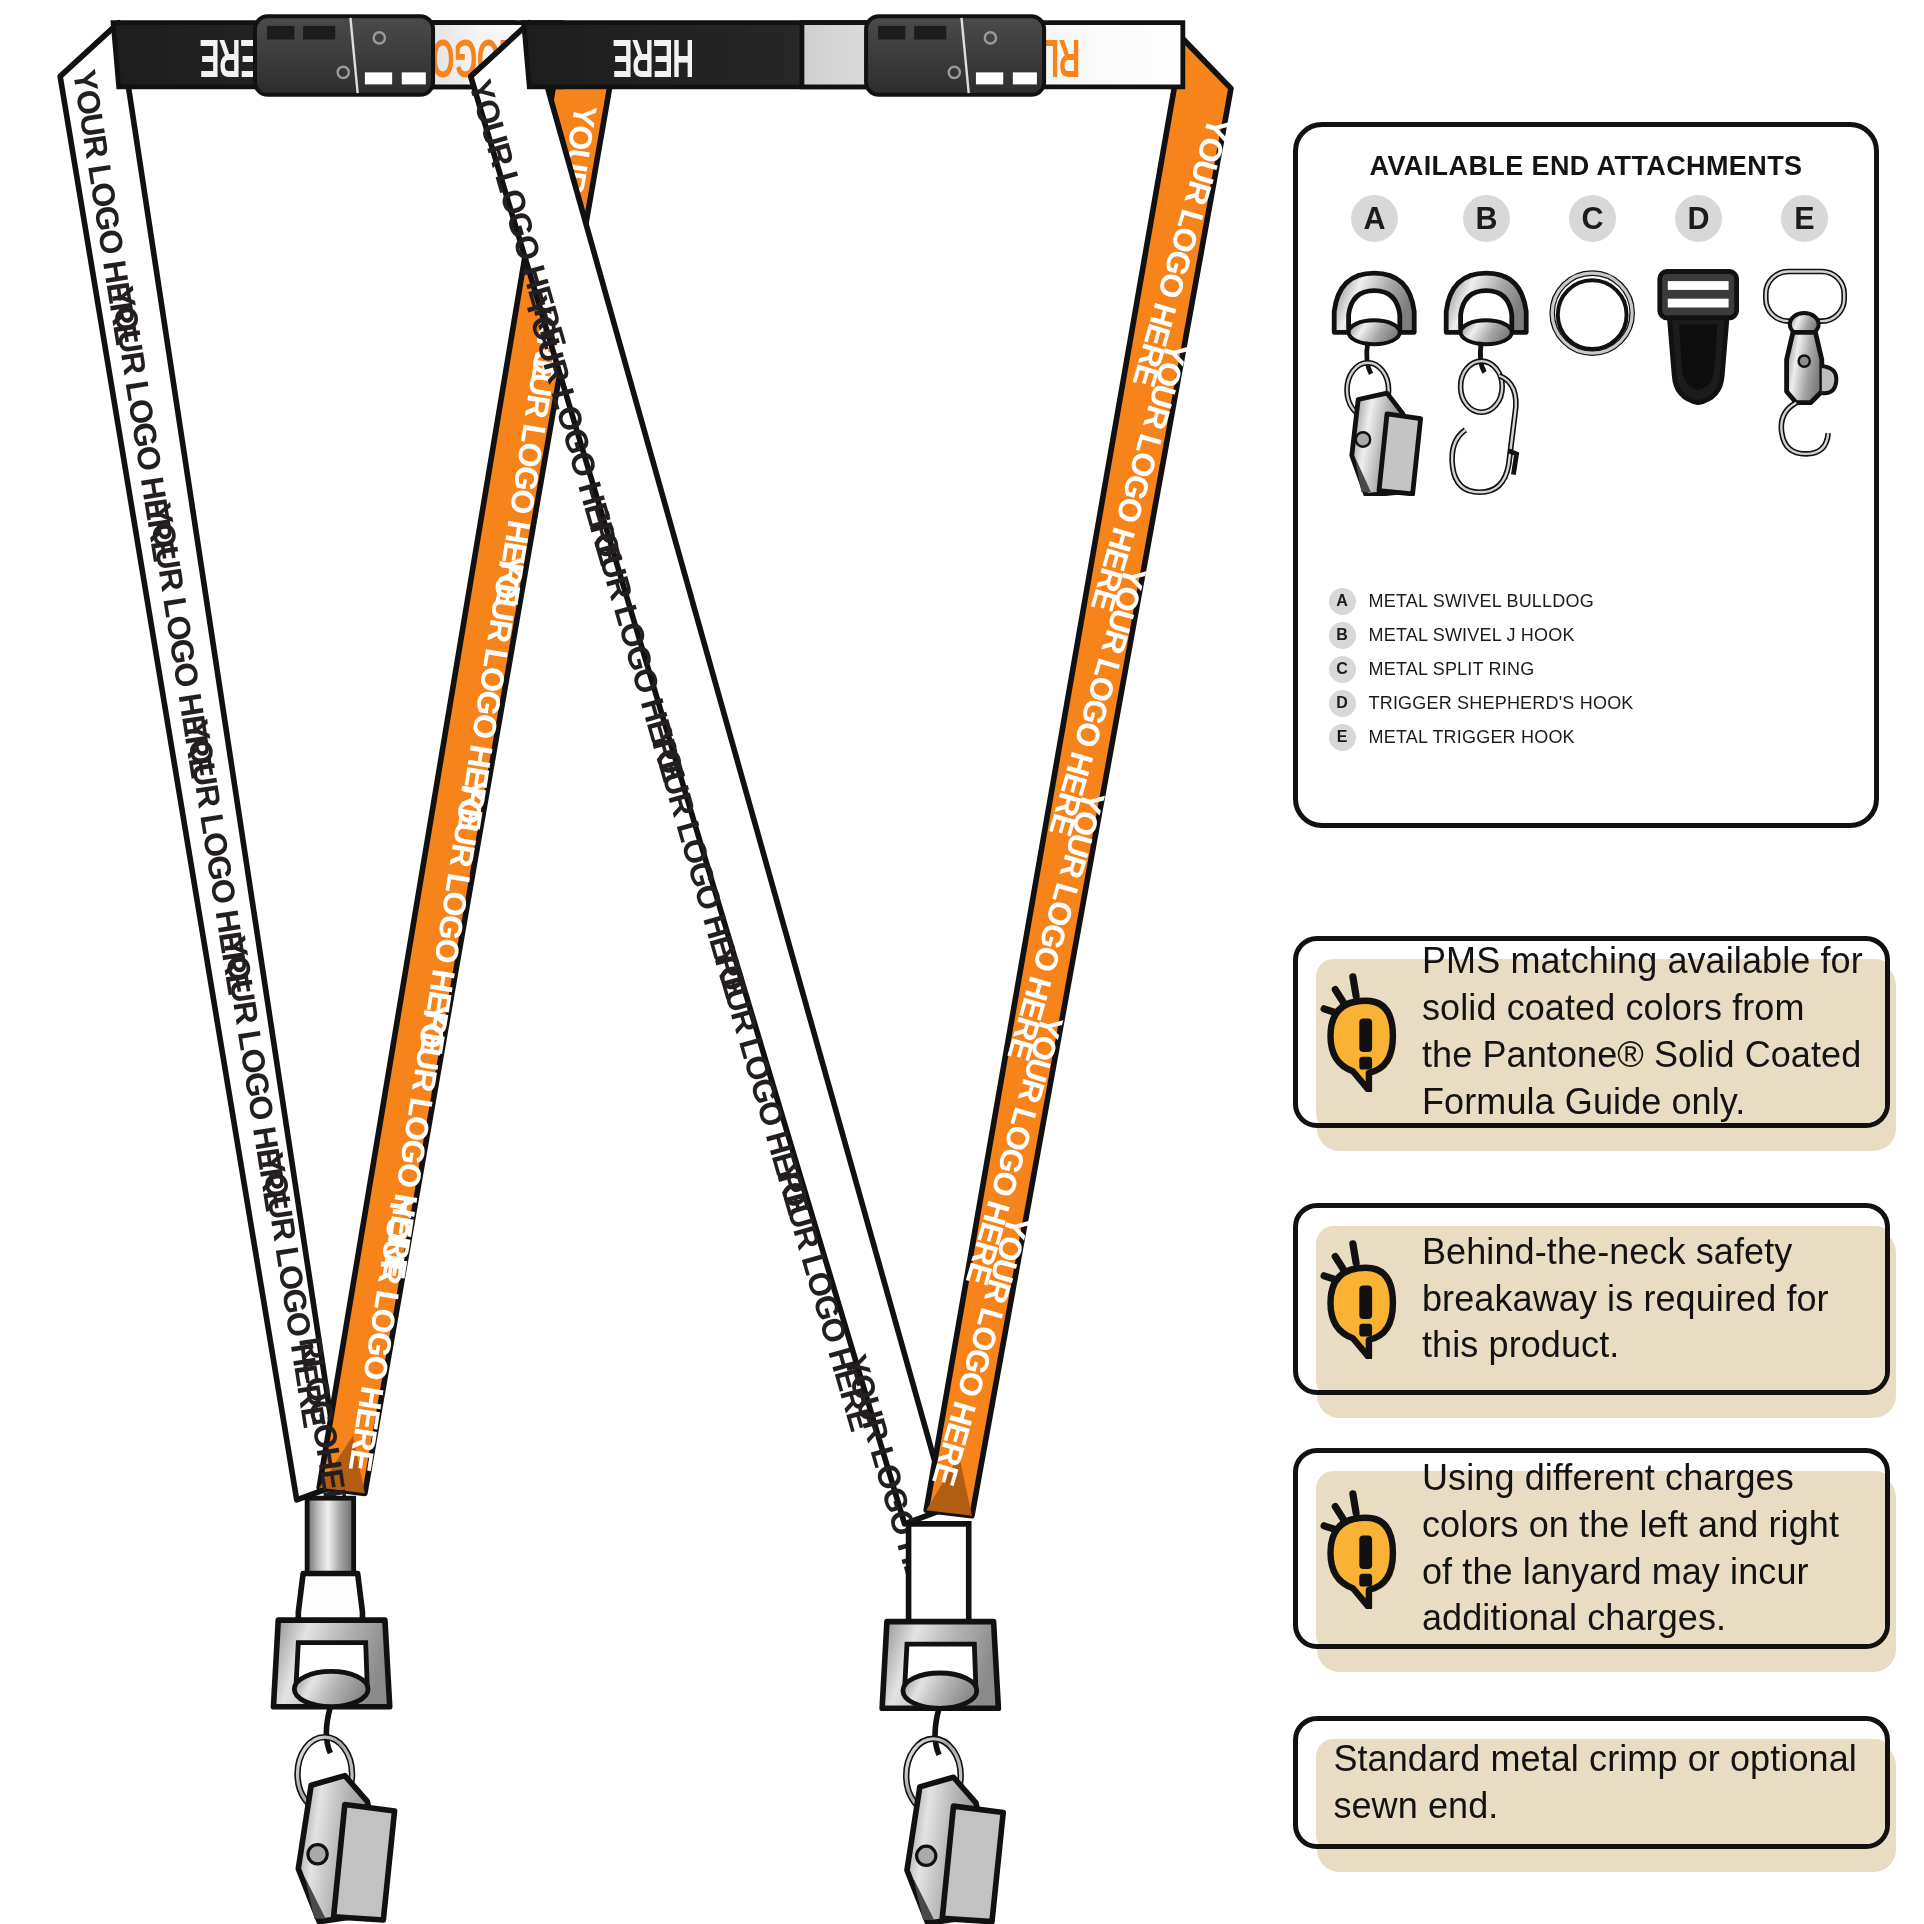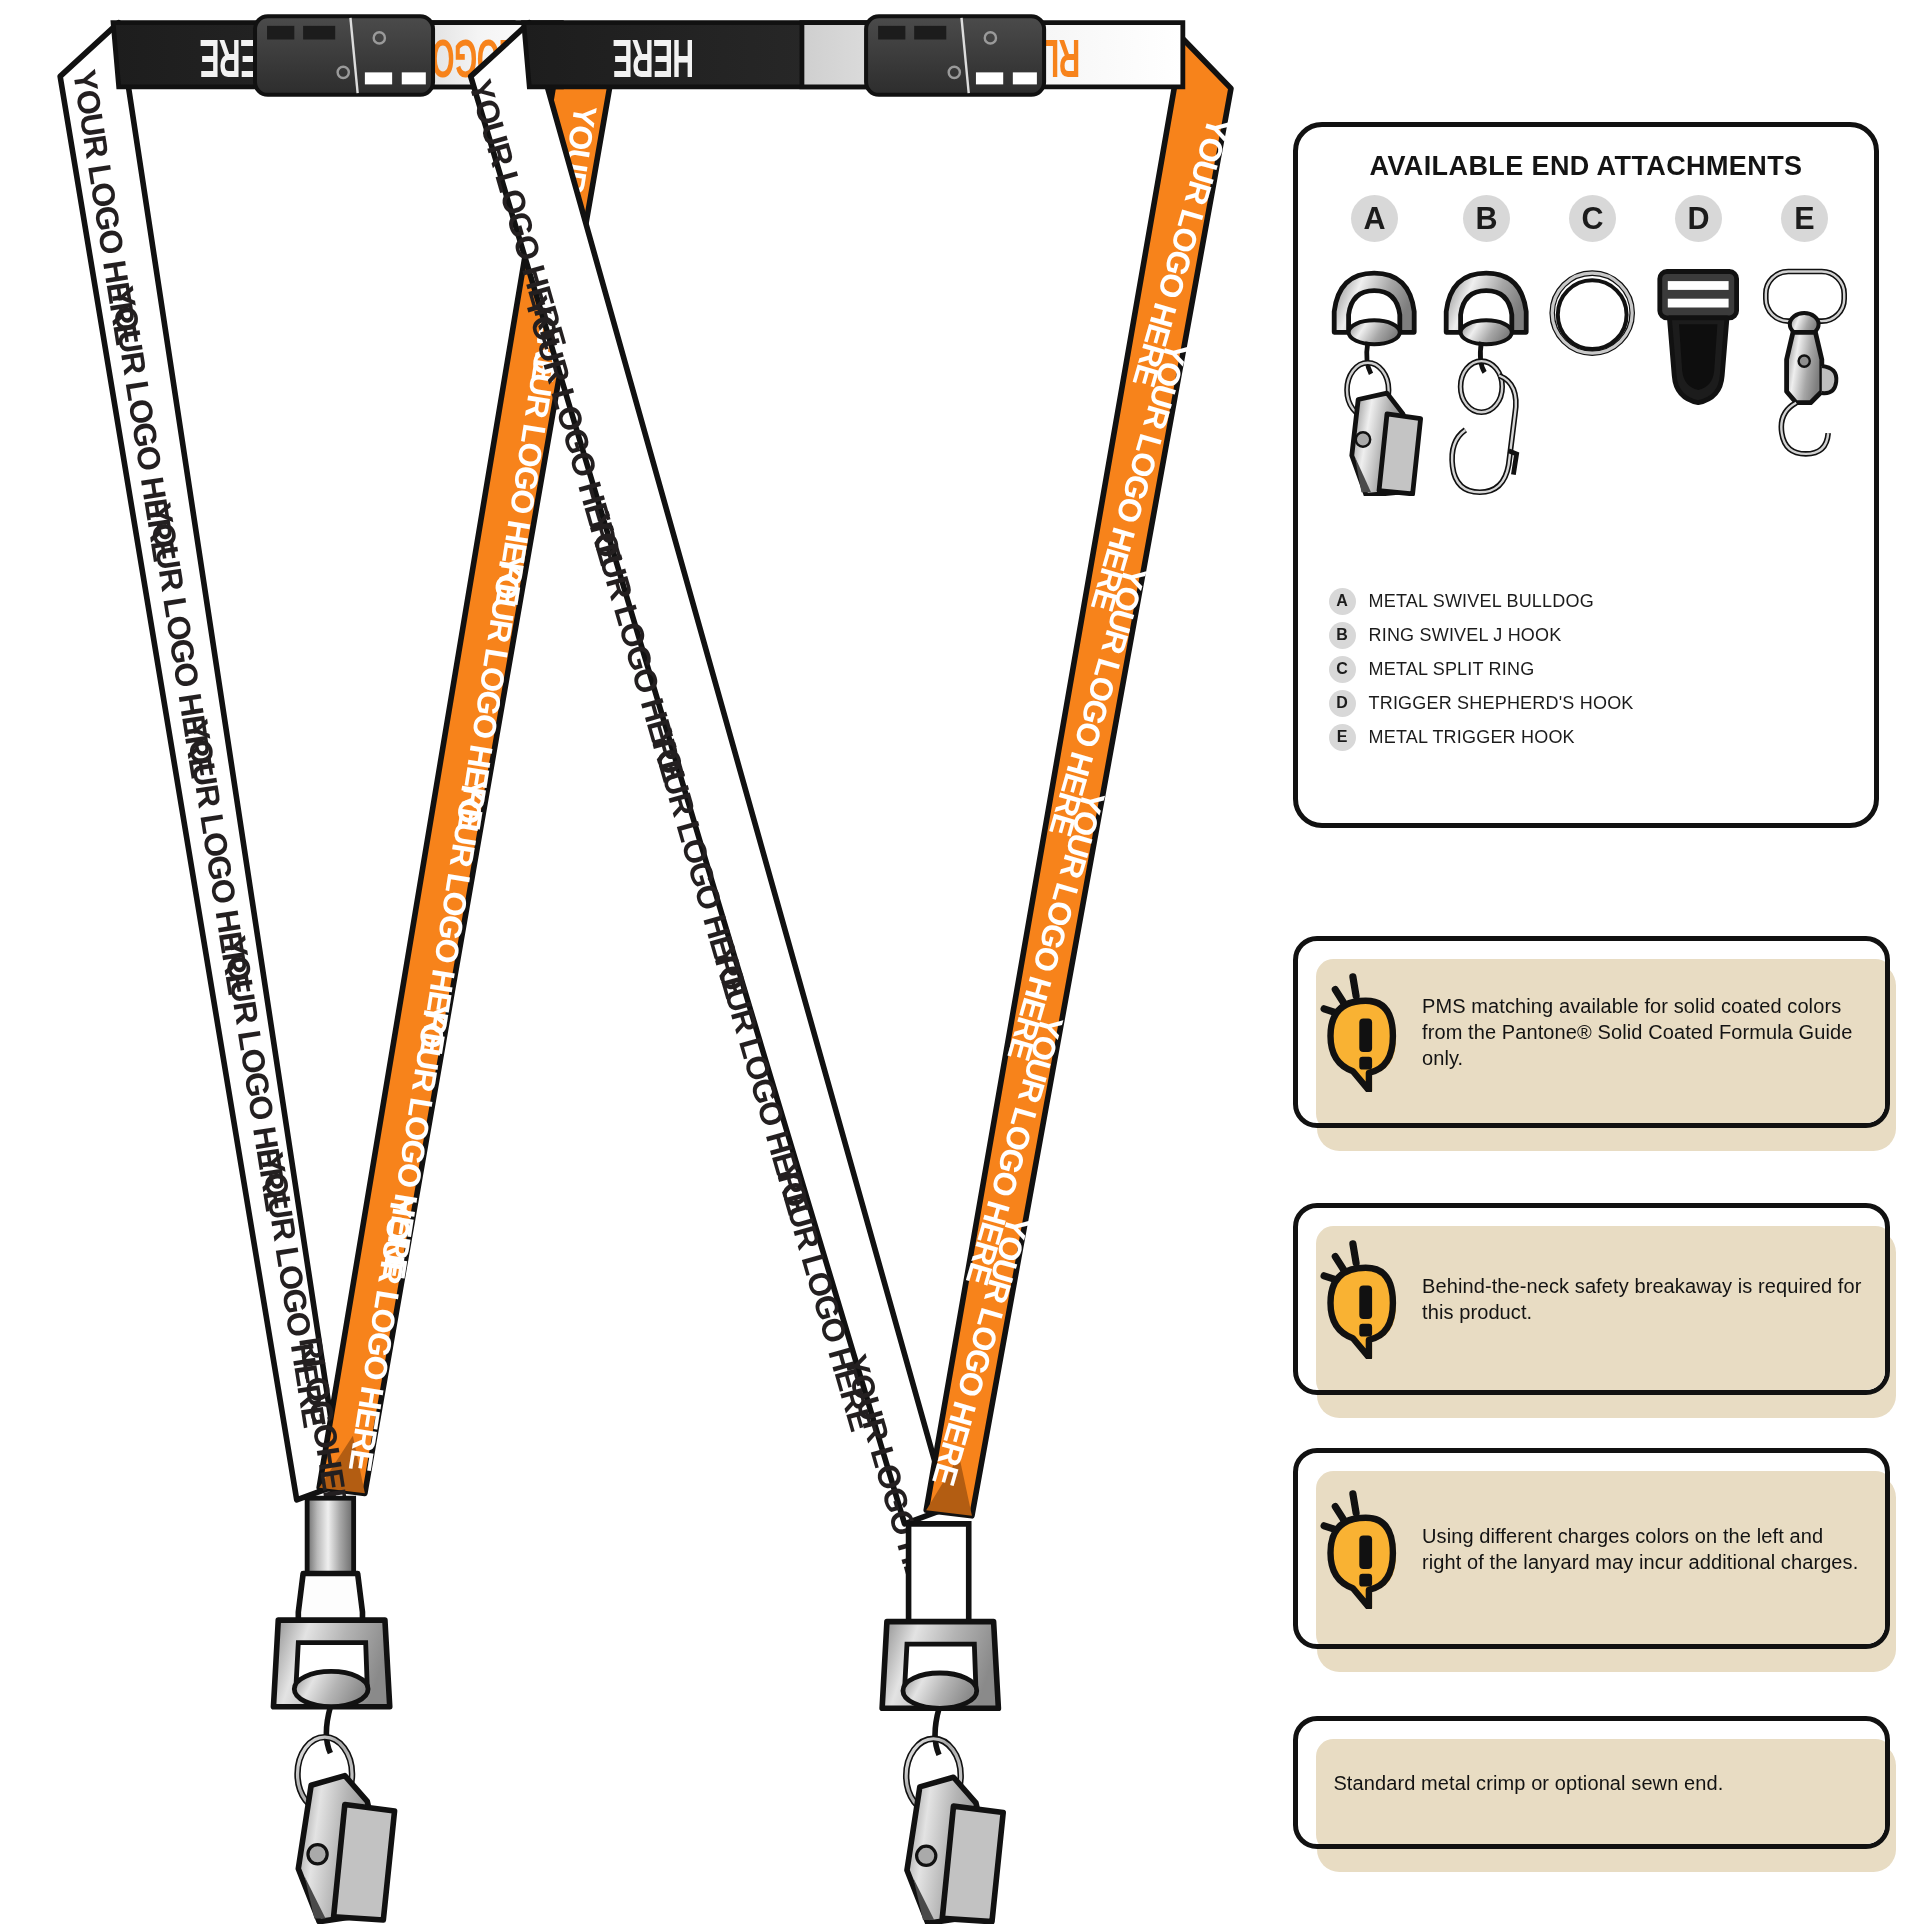--- a/index.html
+++ b/index.html
@@ -73,21 +73,21 @@
   .note-inner-fill{
     position:absolute;left:17.6px;top:17.6px;right:-8px;bottom:-8px;
     background:#e8dcc3;border-radius:17.6px;
   }
   .note-content{
     position:relative;display:flex;align-items:center;
     padding:0 21px;width:100%;box-sizing:border-box;
   }
   .warn-icon{flex:0 0 auto;width:95px;height:120px;margin-right:8px;}
   .note-text{
-    font-size:20px;line-height:1.30;color:#131313;font-weight:300;
+    font-size:36px;line-height:1.30;color:#131313;font-weight:300;
     letter-spacing:0.1px;
   }
   .note-text.no-icon{padding-left:14.4px;}
 </style>
 </head>
 <body>
 
 <div class="stage">
 
   <div class="lanyards">
@@ -364,21 +364,21 @@
 
       </div>
 
       <div class="legend">
         <div class="legend-item">
           <span class="badge-sm">A</span>
           <span class="legend-text">METAL SWIVEL BULLDOG</span>
         </div>
         <div class="legend-item">
           <span class="badge-sm">B</span>
-          <span class="legend-text">RING SWIVEL J HOOK</span>
+          <span class="legend-text">METAL SWIVEL J HOOK</span>
         </div>
         <div class="legend-item">
           <span class="badge-sm">C</span>
           <span class="legend-text">METAL SPLIT RING</span>
         </div>
         <div class="legend-item">
           <span class="badge-sm">D</span>
           <span class="legend-text">TRIGGER SHEPHERD'S HOOK</span>
         </div>
         <div class="legend-item">

